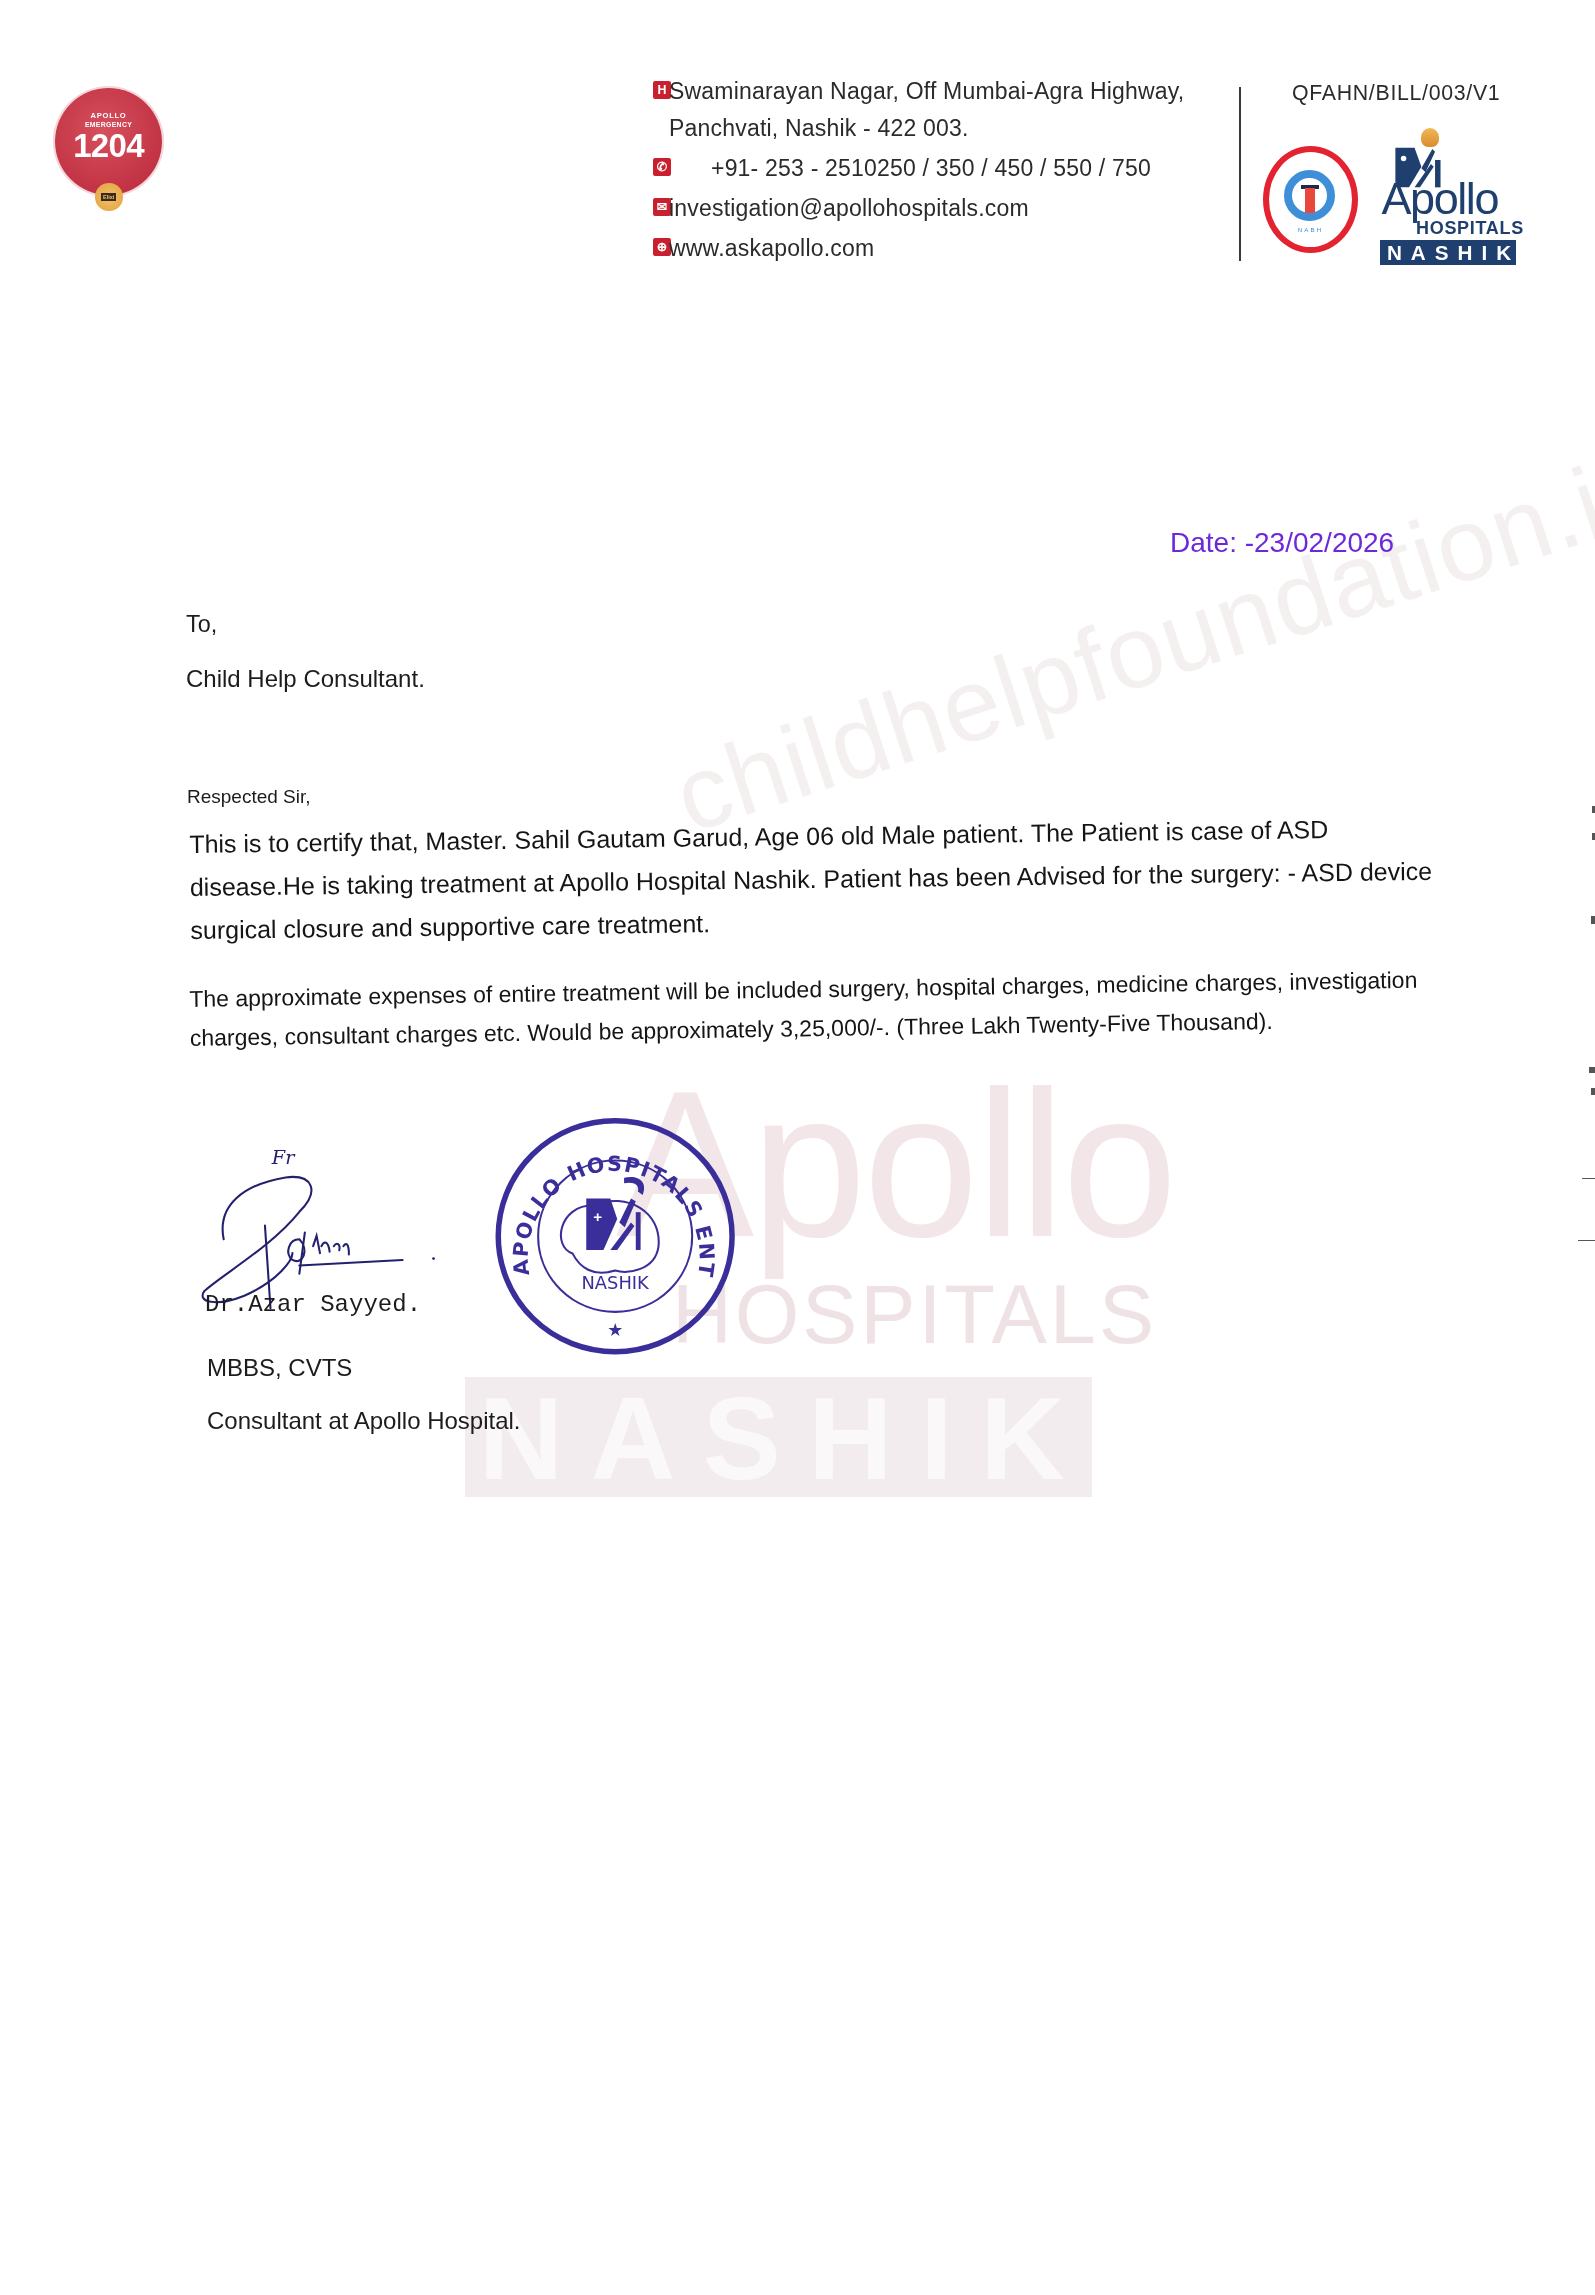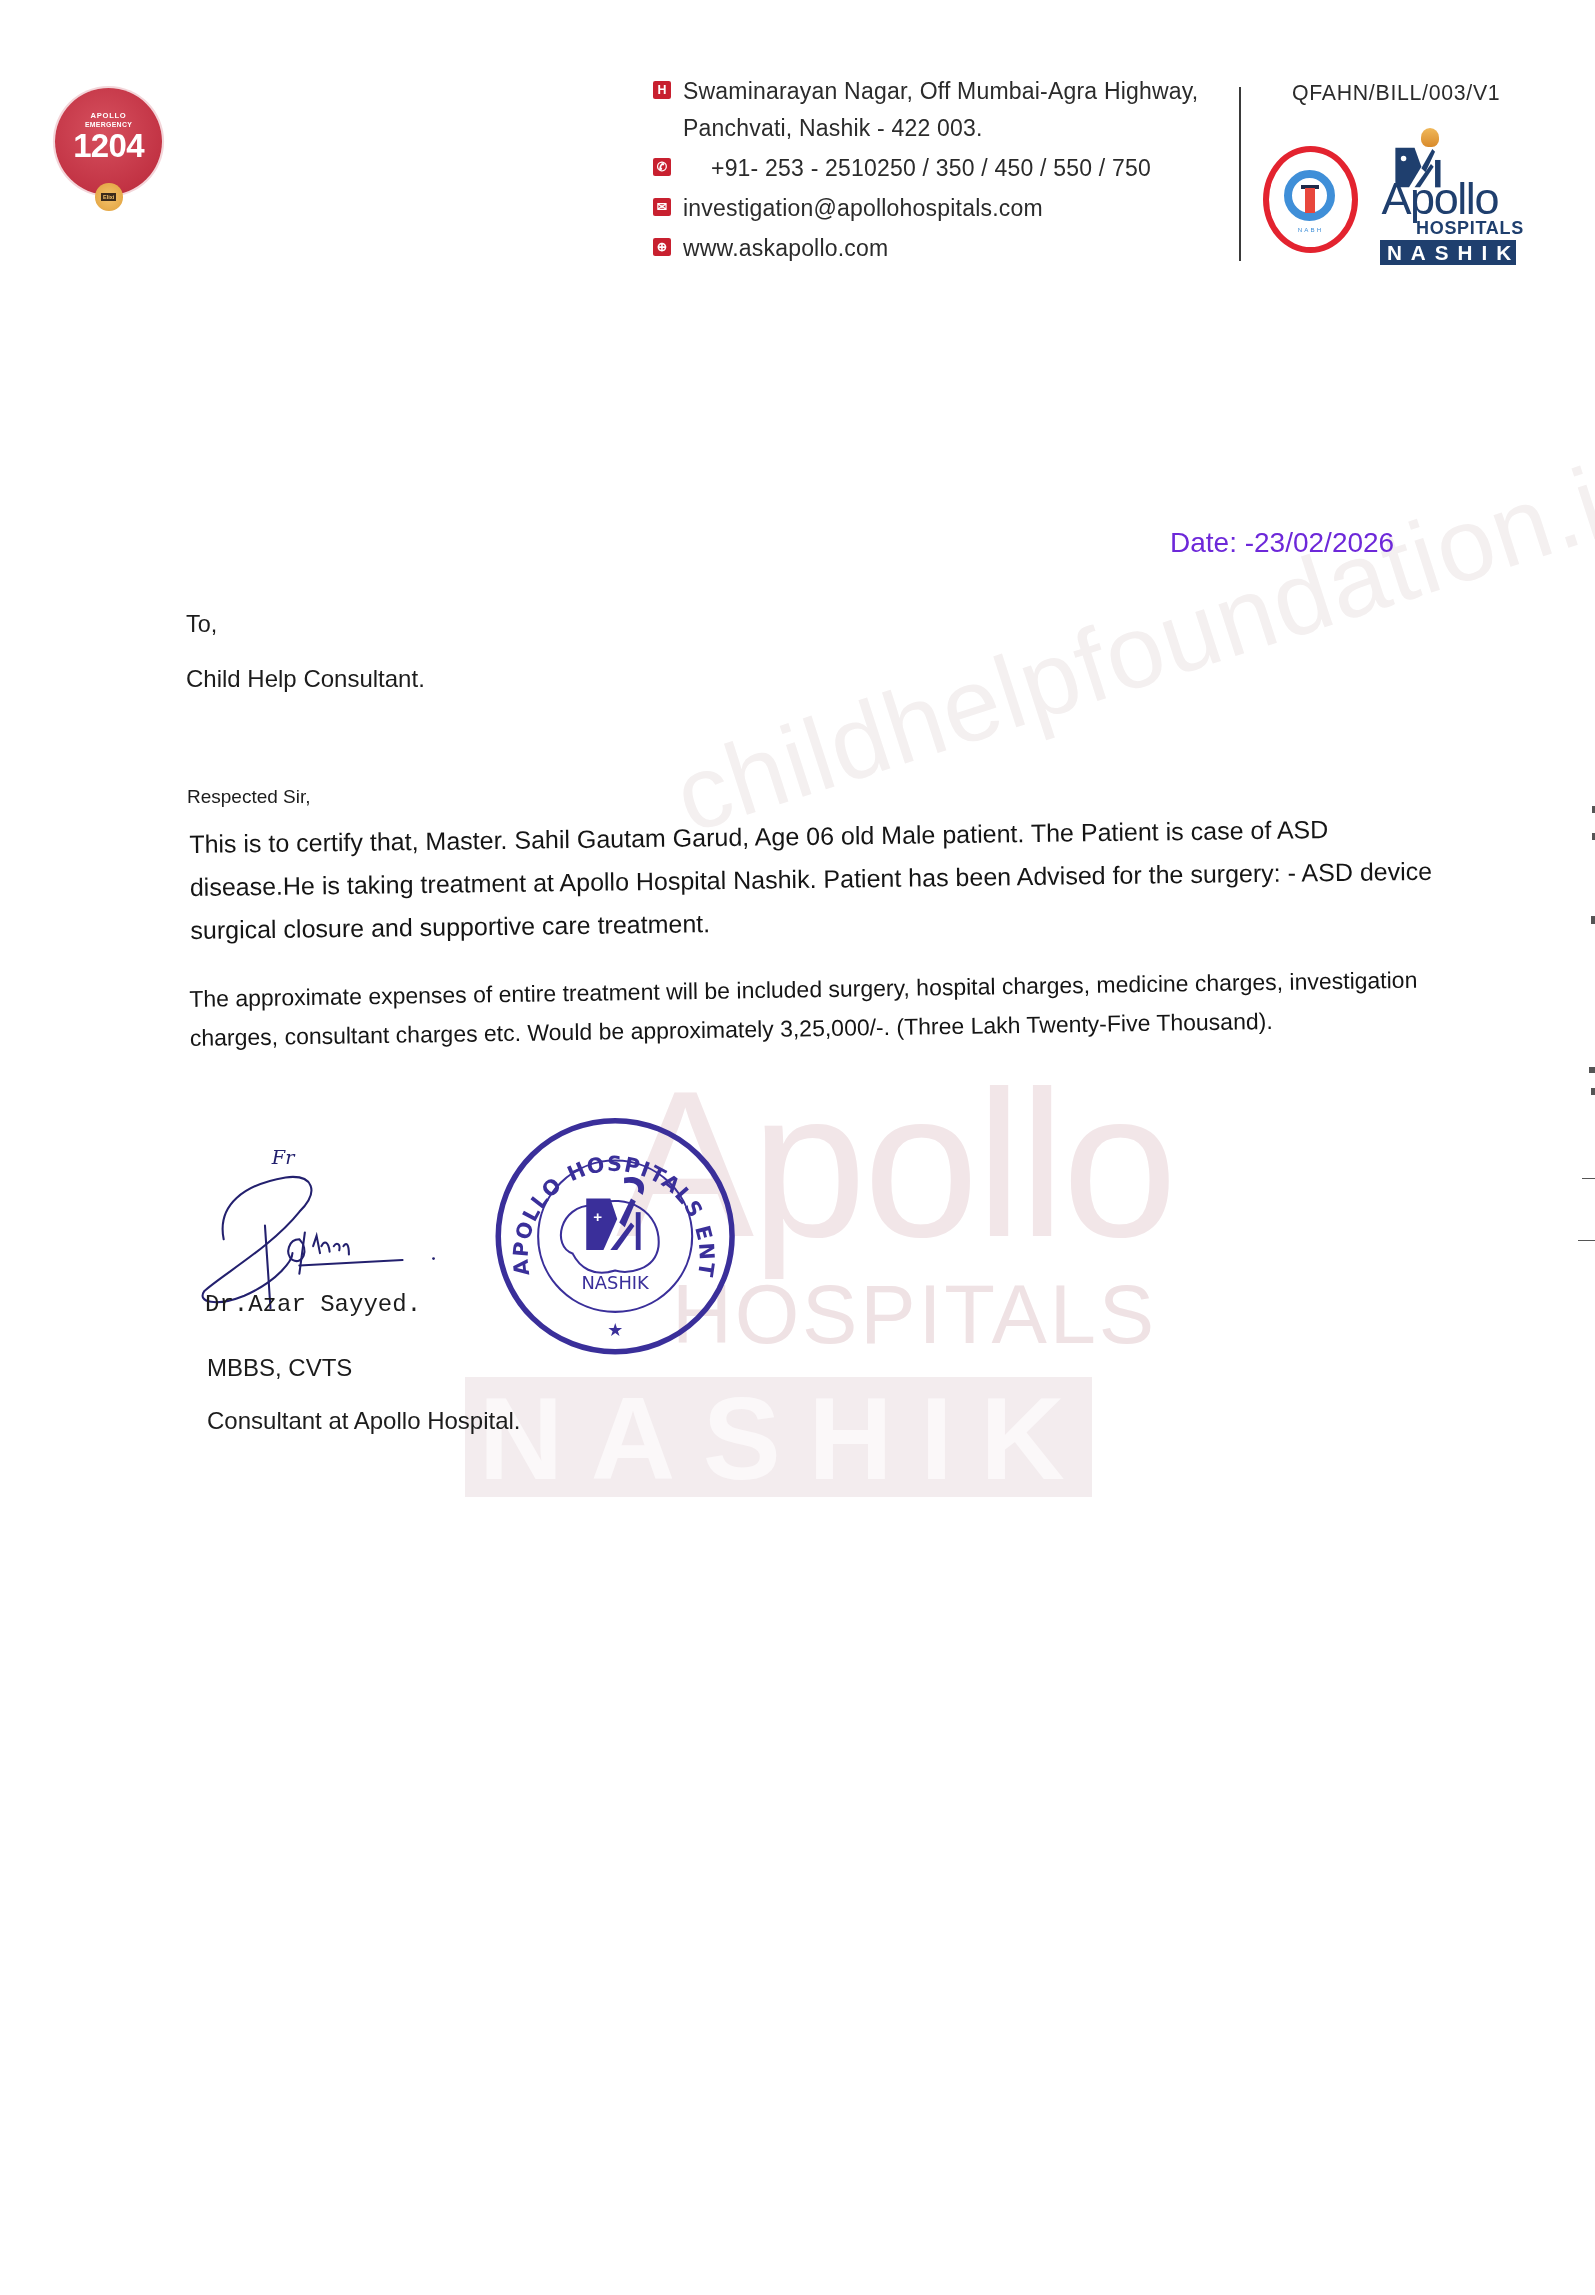--- a/index.html
+++ b/index.html
@@ -24,21 +24,21 @@
     background: radial-gradient(circle, #f4c26b 0%, #e0a03c 100%);
   }
   .emerg-badge .coin span { position:absolute; left:6.2px; top:9.6px; width:15px; height:8.3px; background:#3b2a1a; color:#f4c26b; font-size:5.5px; line-height:8.3px; font-weight:bold; }
 
   .contact { left: 653px; top: 74px; font-size: 23px; color:#2b2b2b; letter-spacing: 0.2px; }
   .contact .row { position: absolute; left: 0; white-space: nowrap; }
   .contact .ico {
     position: absolute; left: 0; width: 18px; height: 18px; background:#c8202f; border-radius:2.1px;
     color:#fff; font-size:12.4px; font-weight:bold; text-align:center; line-height:18px;
   }
-  .contact .txt { position: absolute; left: 30px; }
+  .contact .txt { position: absolute; left: 16px; }
 
   .divider-v { left: 1239px; top: 87px; width: 2.1px; height: 174px; background:#3a3a3a; }
 
   .form-code { left: 1292px; top: 81px; font-size: 21.3px; color:#2b2b2b; letter-spacing: 0.7px; }
 
   .nabh {
     left: 1263px; top: 146px; width: 95px; height: 107px; border-radius: 50%;
     border: 6.9px solid #e3232f; box-sizing: border-box; background:#fff;
   }
   .nabh .inner {

